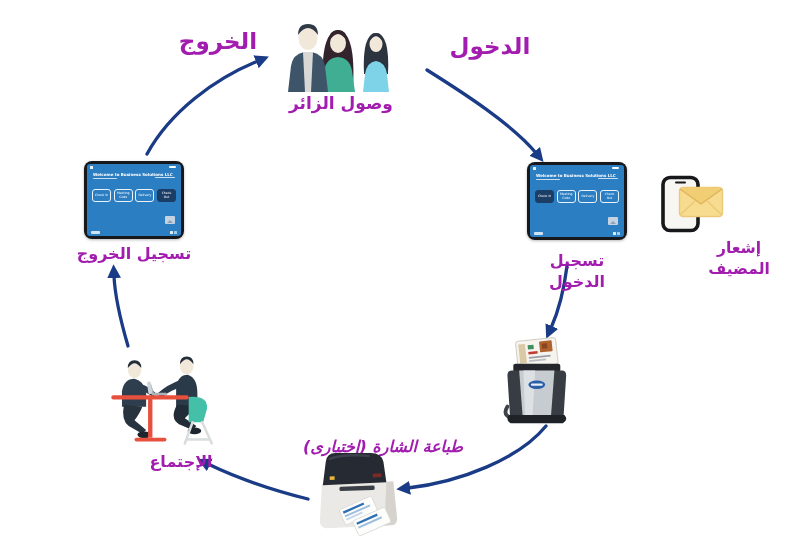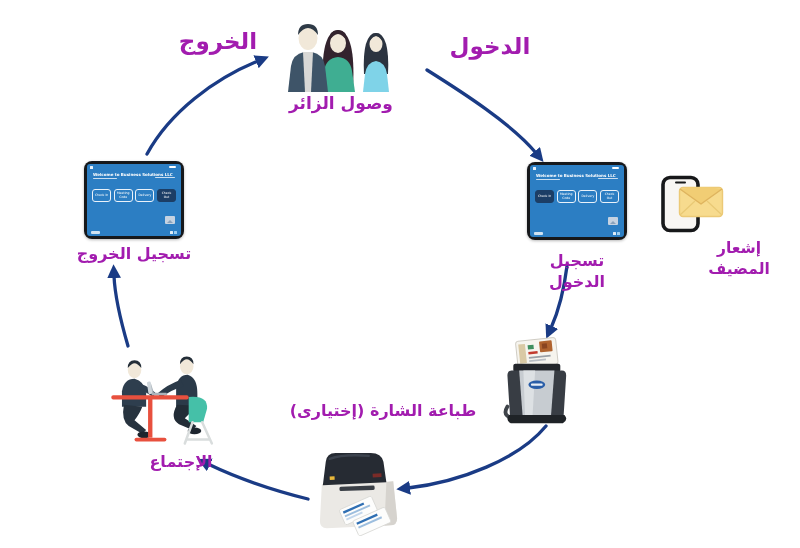--- a/index.html
+++ b/index.html
@@ -131,21 +131,21 @@
     </g>
     <rect x="12" y="33" width="56" height="10" rx="2.5" fill="#23262b"></rect>
     <path d="M10,41 L70,41 Q75,41 75,47 L72,94 Q72,99 66,99 L14,99 Q8,99 8,94 L5,47 Q5,41 10,41 Z" fill="#383d44"></path>
     <path d="M19,41 L61,41 L57,94 L23,94 Z" fill="#c7ccd1"></path>
     <path d="M24,41 L38,41 L35,94 L26,94 Z" fill="#dde1e4"></path>
     <ellipse cx="40" cy="58" rx="10" ry="5" fill="#2a5ea8"></ellipse>
     <rect x="33" y="56.6" width="14" height="2.6" rx="1.2" fill="#e9eff6"></rect>
     <path d="M7,94 L73,94 Q78,100 71,104 L9,104 Q2,100 7,94 Z" fill="#1f2327"></path>
   </svg>
 
-  <div class="abs n-label" dir="rtl" style="left:288px;top:400px;width:190px;">طباعة الشارة (إختيارى)</div>
+  <div class="abs n-label" dir="rtl" style="left:288px;top:436px;width:190px;font-style:italic;">طباعة الشارة (إختيارى)</div>
   <svg class="abs" style="left:310px;top:450px;" width="98" height="86" viewBox="0 0 100 88">
     <path d="M12,35 L85,32 L89,70 Q89,77 82,77 L17,80 Q10,80 10,73 Z" fill="#ebe9e5"></path>
     <path d="M78,33 L85,32 L89,70 Q89,77 82,77 L76,77.5 Z" fill="#d6d3ce"></path>
     <path d="M16,12 Q17,3 26,3 L62,3 Q73,3 75,12 L78,33 L13,36 Z" fill="#262b33"></path>
     <path d="M20,9 Q34,4 60,6" stroke="#3c434e" stroke-width="2.5" fill="none" stroke-linecap="round"></path>
     <rect x="20" y="27" width="5" height="3.5" fill="#e8b73a" transform="rotate(-3 22 28)"></rect>
     <rect x="64" y="24" width="9" height="4" fill="#7a2b28" transform="rotate(-3 68 26)"></rect>
     <rect x="30" y="37" width="36" height="4.5" rx="1.5" fill="#3a3f46" transform="rotate(-2 48 39)"></rect>
     <g transform="rotate(-24 52 58)">
       <rect x="30" y="52" width="36" height="17" rx="2" fill="#fdfdfc" stroke="#d8d8d4" stroke-width="0.8"></rect>

